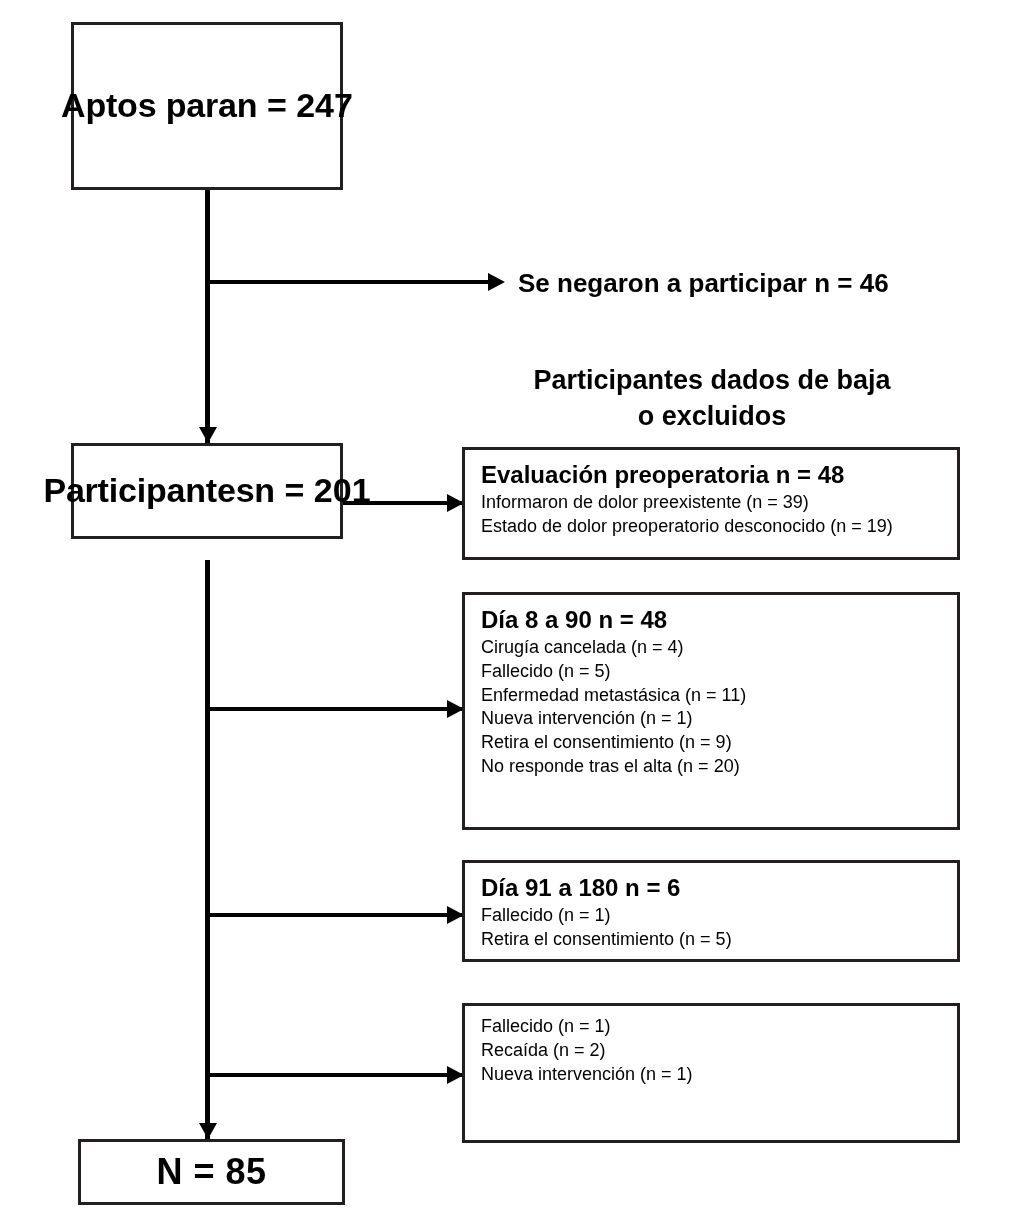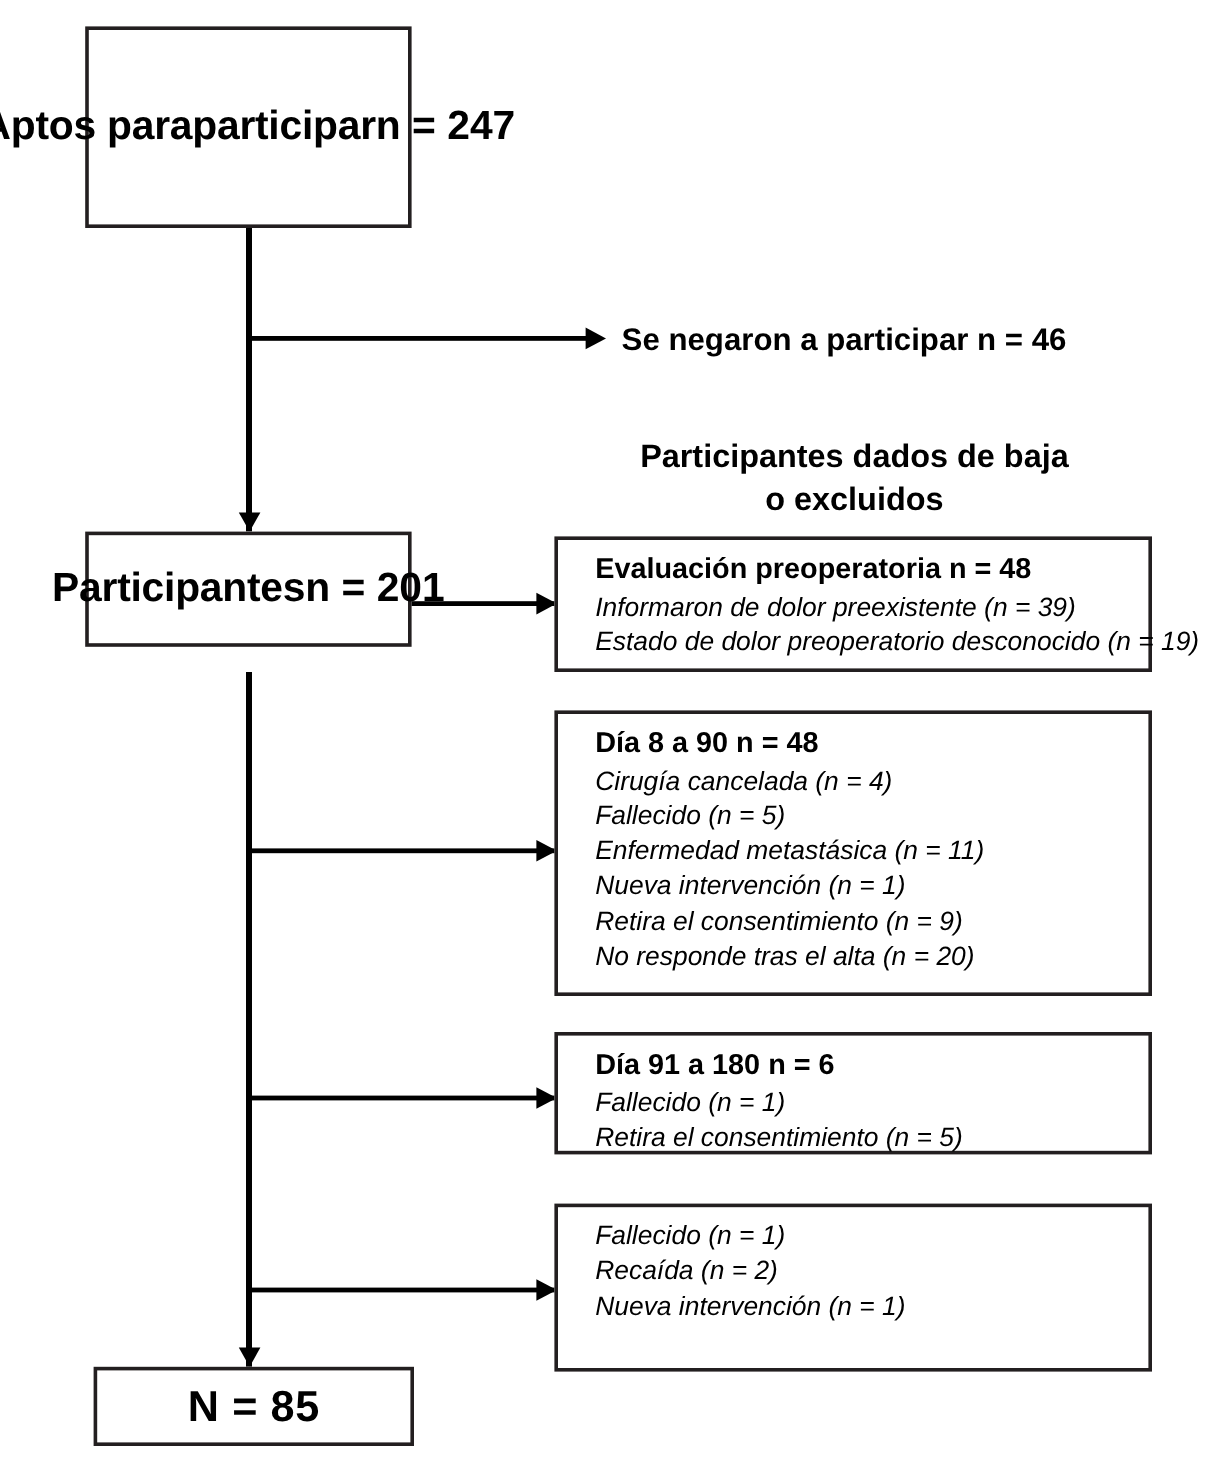--- a/index.html
+++ b/index.html
@@ -28,21 +28,21 @@
   }
   .box-center {
     display: flex;
     flex-direction: row;
     align-items: center;
     justify-content: center;
     text-align: center;
     font-weight: bold;
   }
   .box-left {
-    padding: 9px 0 0 31px;
+    padding: 9px 0 0 16px;
   }
 
   .bigline {
     font-size: 34px;
     font-weight: bold;
     line-height: 1.28;
     letter-spacing: -0.2px;
     white-space: nowrap;
   }
   .nline {
@@ -59,22 +59,21 @@
   }
 
   
   .excl-title {
     font-size: 24px;
     font-weight: bold;
     line-height: 1.32;
     white-space: nowrap;
   }
   .excl-item {
-    font-size: 22px;
-    font-style: italic;
+    font-size: 18px;
     line-height: 1.33;
     white-space: nowrap;
   }
 
   
   .label-refused {
     position: absolute;
     font-size: 26px;
     font-weight: bold;
     white-space: nowrap;
@@ -115,21 +114,20 @@
     border-top: 16px solid #000000;
   }
 </style>
 </head>
 <body>
 
 <div id="canvas">
 
   <div class="box box-center" style="left:71px; top:22px; width:272px; height:168px;">
     <div class="bigline">Aptos para</div>
-    <div class="bigline">participar</div>
     <div class="nline">n = 247</div>
   </div>
 
   <div class="vline" style="left:205px; top:190px; height:253px;"></div>
   <div class="arrow-down" style="left:199px; top:427px;"></div>
 
   <div class="hline" style="left:207px; top:280px; width:288px;"></div>
   <div class="arrow-right" style="left:488px; top:273px;"></div>
   <div class="label-refused" style="left:518px; top:268px;">Se negaron a participar n = 46</div>
 

